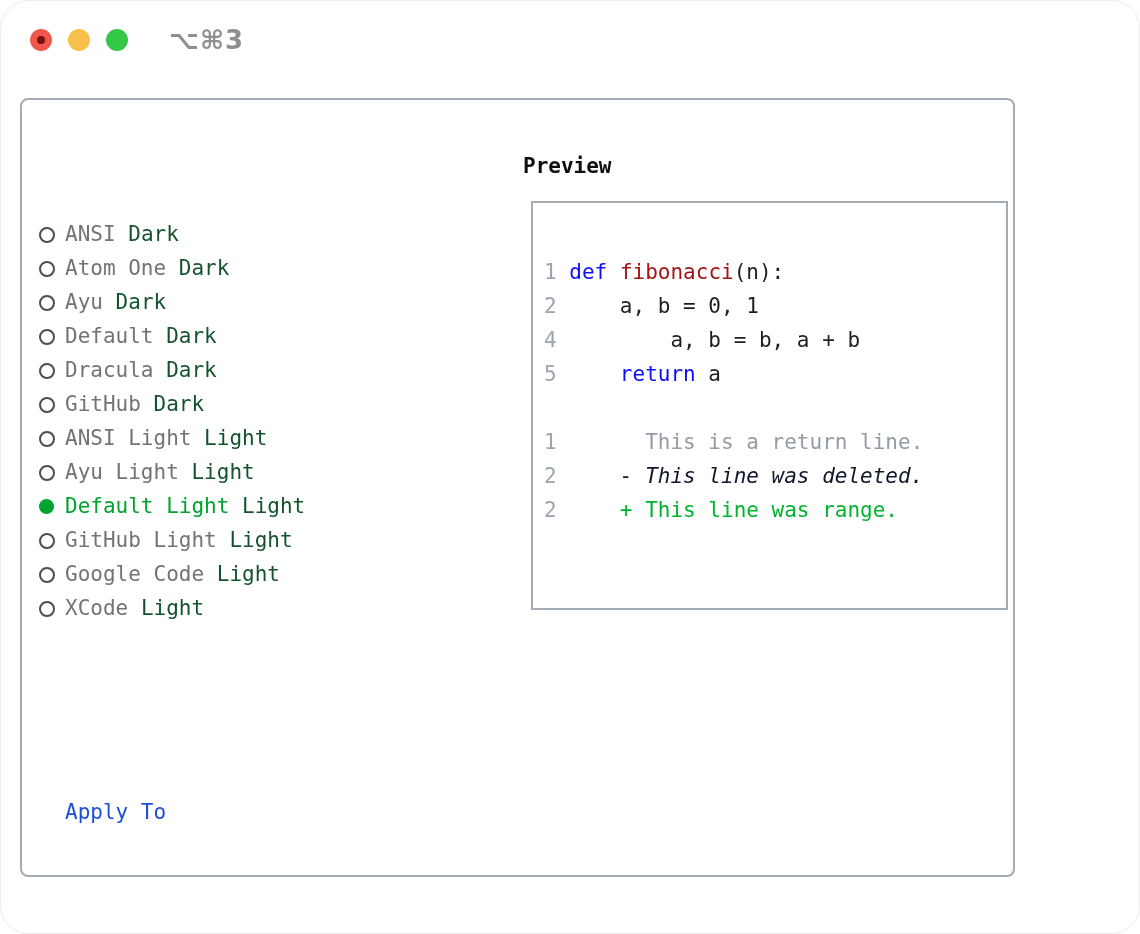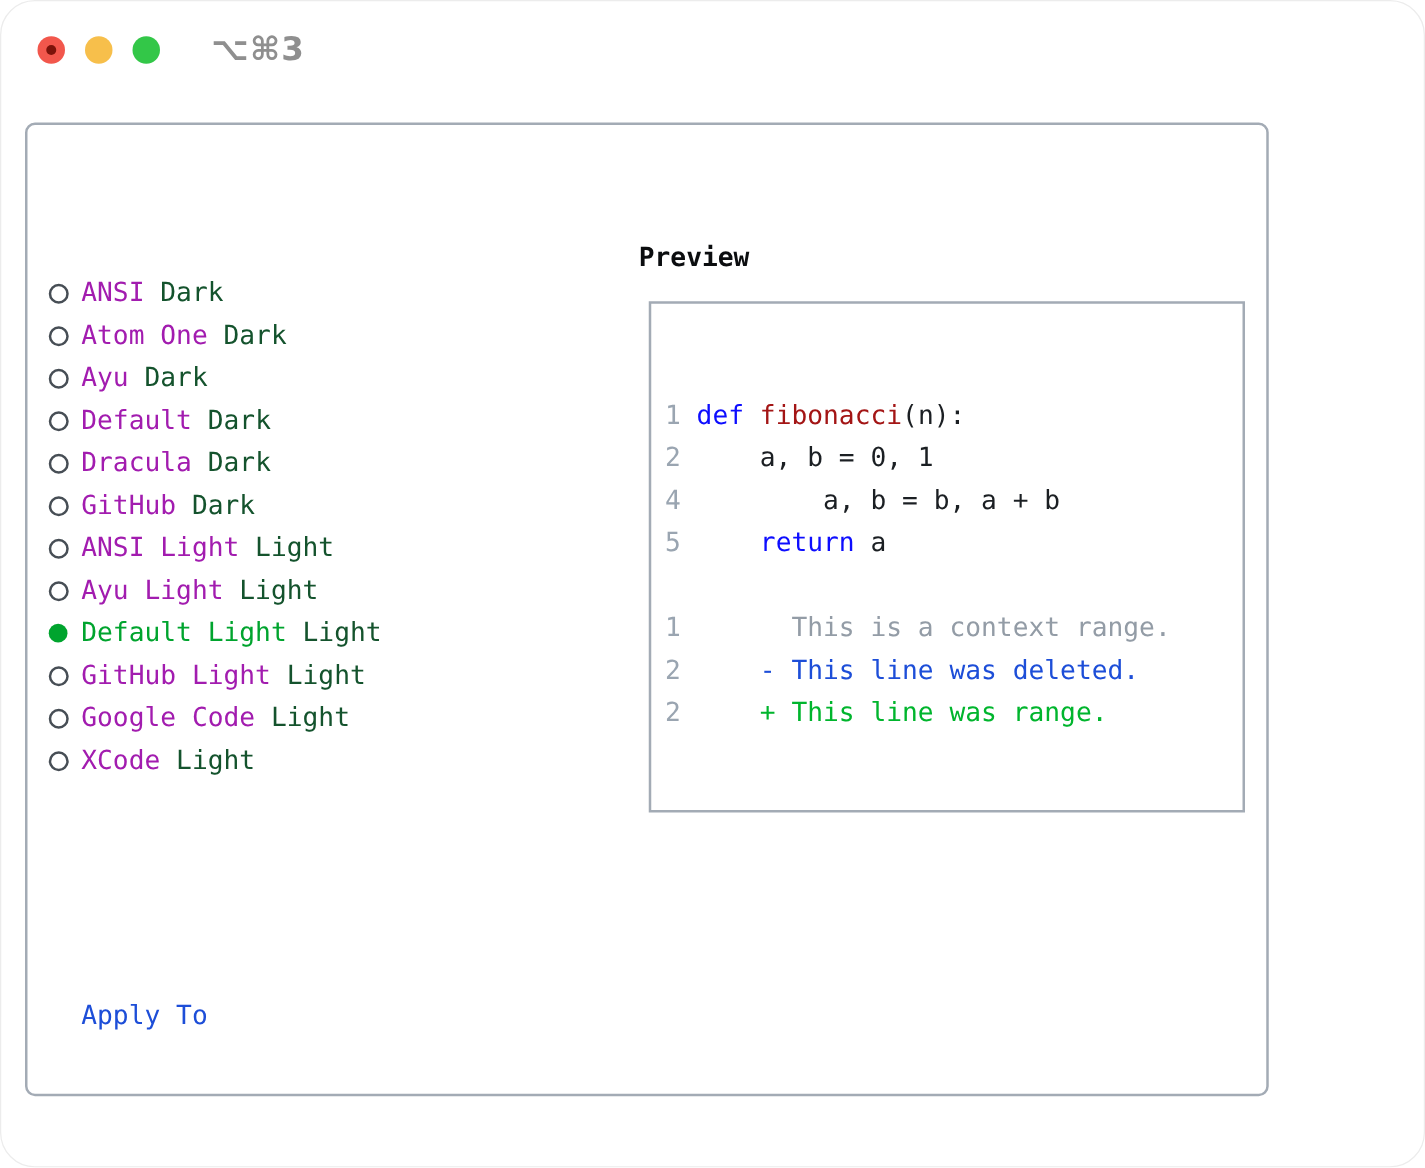--- a/index.html
+++ b/index.html
@@ -26,39 +26,39 @@
     position:absolute;left:19px;top:97px;width:995px;height:779px;
     border:2px solid #a3abb5;border-radius:8px;box-sizing:border-box;
     font-size:21px;line-height:34px;color:#30363c;
   }
   .left-col{position:absolute;left:17px;top:49px;white-space:pre;}
   .row{height:34px;white-space:pre;}
   .bullet-cell{display:inline-block;width:26px;vertical-align:top;}
   .ring{display:inline-block;width:12px;height:12px;border:2px solid #474e55;border-radius:50%;margin-bottom:1px;vertical-align:middle;}
   .dotfill{display:inline-block;width:15px;height:15px;background:#00a42e;border-radius:50%;vertical-align:middle;margin-bottom:1px;}
   .hdr{font-weight:bold;color:#0b0d0f;}
-  .item-name{color:#a21caf;}
+  .item-name{color:#737373;}
   .item-variant{color:#14532d;}
   .selected .item-name{color:#00a42e;margin-top:12px;}
   .subhdr{color:#1d4ed8;}
   .spacer{height:34px;}
   
-  .right-col{position:absolute;left:489px;top:49px;margin-top:40px;}
+  .right-col{position:absolute;left:501px;top:49px;}
   .preview-hdr{font-weight:bold;color:#0b0d0f;height:34px;line-height:34px;}
   .preview-box{
     margin-left:8px;margin-top:18px;width:477px;height:409px;
     border:2px solid #a3abb5;box-sizing:border-box;
-    padding:72px 8px 0 11px;overflow:hidden;background:#ffffff;
+    padding:52px 8px 0 11px;overflow:hidden;background:#ffffff;
   }
   .cline{height:34px;white-space:pre;color:#1b1f23;}
   .ln{display:inline-block;width:2ch;color:#9aa5b1;}
   .kw{color:#0d0dff;}
   .fn{color:#a31515;}
   .ctx{color:#939ca6;}
-  .del{color:#1d4ed8;}
+  .del{color:#0f172a;font-style:italic;}
   .add{color:#00b52d;}
 </style>
 </head>
 <body>
 
 <div class="screen">
 
   <div class="titlebar">
     <span class="dot dot-red"></span>
     <span class="dot dot-yellow"></span>
@@ -82,21 +82,21 @@
       <div class="preview-hdr">Preview</div>
       <div class="preview-box">
         <div id="code-lines">
             <div class="cline"><span class="ln">1</span><span class="kw">def</span><span> </span><span class="fn">fibonacci</span><span>(n):</span></div>
             <div class="cline"><span class="ln">2</span><span>    a, b = 0, 1</span></div>
             <div class="cline"><span class="ln">4</span><span>        a, b = b, a + b</span></div>
             <div class="cline"><span class="ln">5</span><span>    </span><span class="kw">return</span><span> a</span></div>
           </div>
         <div class="spacer"></div>
         <div id="diff-lines">
-            <div class="cline"><span class="ln">1</span><span class="ctx">      This is a context range.</span></div>
+            <div class="cline"><span class="ln">1</span><span class="ctx">      This is a return line.</span></div>
             <div class="cline"><span class="ln">2</span><span class="del">    - This line was deleted.</span></div>
             <div class="cline"><span class="ln">2</span><span class="add">    + This line was range.</span></div>
           </div>
       </div>
     </div>
 
   </div>
 </div>
 
 </body></html>

